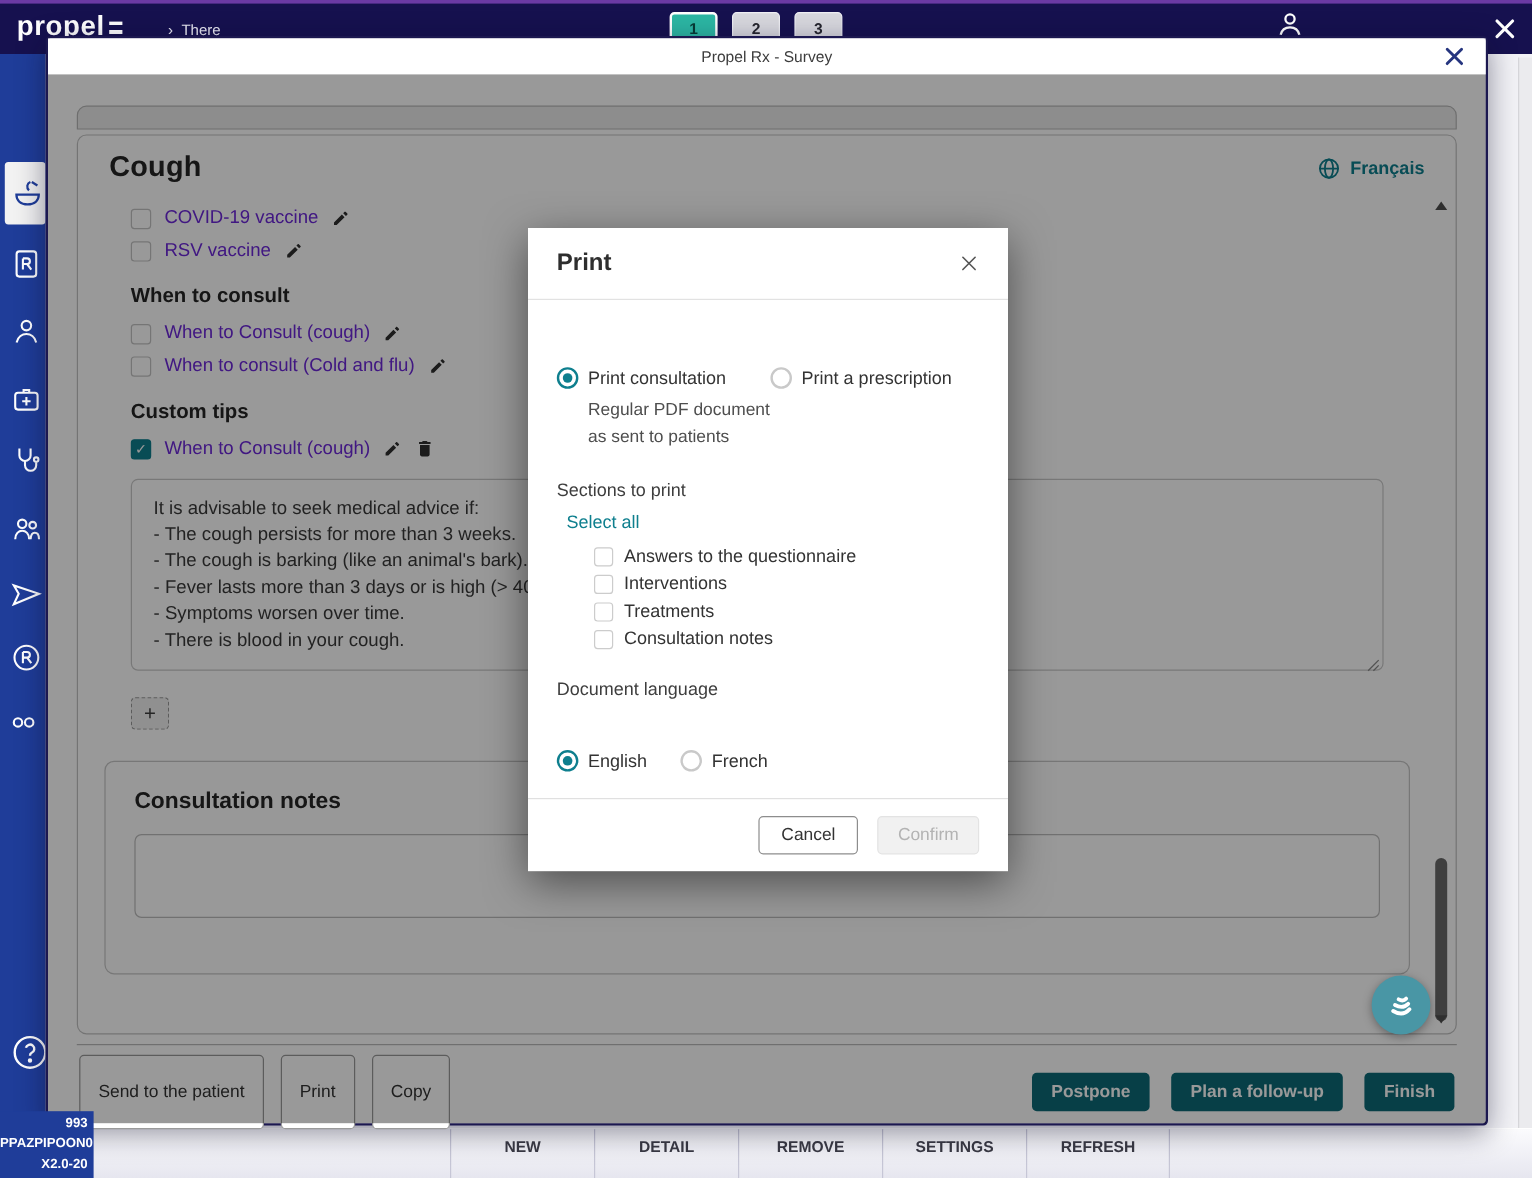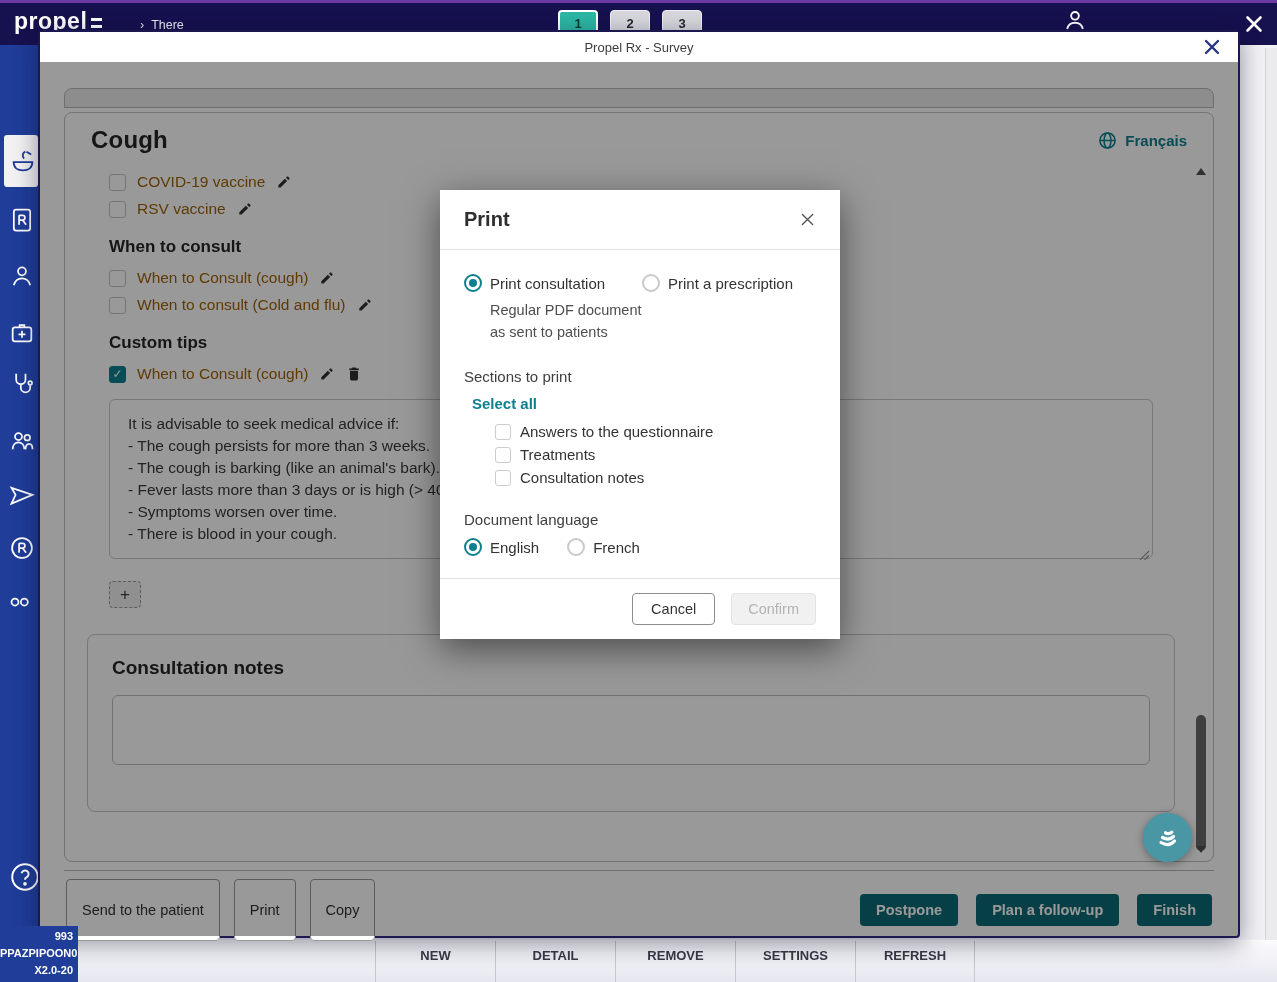--- a/index.html
+++ b/index.html
@@ -61,21 +61,21 @@
   .dialog-close { position:absolute; right:16px; top:5px; width:20px; height:20px; color:#26357f; cursor:pointer; }
   .content { position:absolute; top:30px; left:0; right:0; bottom:0; padding:26px 24px 0; }
   .strip { height:20px; background:#ececec; border:1px solid #b8b8b8; border-radius:8px 8px 0 0; }
   .panel { margin-top:4px; background:#fff; border:1px solid #c2c2c2; border-radius:8px; height:750px; position:relative; }
   .panel-header { height:50px; display:flex; align-items:center; justify-content:space-between; padding:4px 26px 0; }
   .cough { font-size:24px; font-weight:bold; color:#262626; letter-spacing:.2px; }
   .lang { display:flex; gap:8px; align-items:center; color:#0e7f8e; font-size:15px; font-weight:bold; cursor:pointer; }
   .lang svg { width:19px; height:19px; }
   .panel-body { height:696px; overflow:hidden; padding:10px 60px 0 44px; position:relative; }
 
-  .chk-row { display:flex; align-items:center; gap:11px; margin-bottom:9px; font-size:15.5px; color:#a16207; }
+  .chk-row { display:flex; align-items:center; gap:11px; margin-bottom:9px; font-size:15.5px; color:#6d28d9; }
   .chk { width:17px; height:17px; border:1px solid #c3c3c3; border-radius:3px; background:#fff; flex:none; position:relative; cursor:pointer; }
   .chk.checked { background:#0e7f8e; border-color:#0e7f8e; }
   .chk.checked::after { content:"✓"; position:absolute; inset:0; color:#fff; font-size:12px;
     display:flex; align-items:center; justify-content:center; }
   .row-icon { width:16px; height:16px; color:#2f2f2f; cursor:pointer; }
   .row-icon svg { width:100%; height:100%; }
 
   .sec-head { font-size:17px; font-weight:bold; color:#262626; margin:19px 0 12px; }
   .tip-box { border:1px solid #c9c9c9; border-radius:6px; padding:13px 18px; margin-top:16px;
     position:relative; font-size:15.5px; line-height:22px; color:#3a3a3a; }
@@ -112,27 +112,27 @@
   
   .pmodal { position:absolute; left:440px; top:190px; width:400px; background:#fff; z-index:20;
     box-shadow:0 10px 34px rgba(0,0,0,.5); }
   .pm-header { padding:18px 24px; display:flex; justify-content:space-between; align-items:center;
     border-bottom:1px solid #e2e2e2; }
   .pm-title { font-size:20px; font-weight:bold; color:#2e2e2e; }
   .pm-close { width:17px; height:17px; color:#555; cursor:pointer; }
   .pm-body { padding:24px 24px 22px; }
   .radio-grid { display:flex; }
   .radio-col1 { width:178px; }
-  .radio-row { display:flex; gap:8px; align-items:center; font-size:15px; color:#333; cursor:pointer; }
+  .radio-row { display:flex; gap:8px; align-items:center; font-size:15px; color:#333; cursor:pointer;margin-top:32px; }
   .radio { width:18px; height:18px; border-radius:50%; border:2px solid #c9c9c9; flex:none; position:relative; background:#fff; }
   .radio.sel { border-color:#0e7f8e; }
   .radio.sel::after { content:""; position:absolute; inset:3px; background:#0e7f8e; border-radius:50%; }
   .radio-caption { margin:7px 0 0 26px; font-size:14.5px; color:#4e4e4e; line-height:22px; }
   .pm-label { margin-top:25px; font-size:15px; color:#3e3e3e; }
-  .select-all { margin:10px 0 11px 8px; color:#0e7f8e; font-size:15px; font-weight:bold; cursor:pointer; }
+  .select-all { margin:10px 0 11px 8px; color:#0e7f8e; font-size:15px; font-weight:normal; cursor:pointer; }
   .pm-chk-row { display:flex; align-items:center; gap:9px; margin:0 0 6px 14px; font-size:15px; color:#333;padding-left:17px; }
   .pm-chk { width:16px; height:16px; border:1px solid #ccc; border-radius:3px; background:#fff; flex:none; cursor:pointer; }
   .lang-row { display:flex; gap:28px; margin-top:10px; }
   .pm-footer { border-top:1px solid #e0e0e0; padding:14px 24px; display:flex; justify-content:flex-end; gap:16px; }
   .btn-cancel { padding:7px 18px; border:1px solid #8d8d8d; border-radius:4px; background:#fff;
     font-size:14.5px; color:#333; cursor:pointer; }
   .btn-confirm { padding:7px 16px; border:1px solid #e3e3e3; border-radius:4px; background:#f1f1f1;
     font-size:14.5px; color:#b3b3b3; cursor:default; }
 </style>
 </head>
@@ -424,20 +424,24 @@
 
     <div class="pm-label">Sections to print</div>
     <div class="select-all">Select all</div>
 
     <div class="pm-chk-row">
       <span class="pm-chk"></span>
       <span>Answers to the questionnaire</span>
     </div>
     <div class="pm-chk-row">
       <span class="pm-chk"></span>
+      <span>Interventions</span>
+    </div>
+    <div class="pm-chk-row">
+      <span class="pm-chk"></span>
       <span>Treatments</span>
     </div>
     <div class="pm-chk-row">
       <span class="pm-chk"></span>
       <span>Consultation notes</span>
     </div>
 
     <div class="pm-label">Document language</div>
     <div class="lang-row">
       <div class="radio-row">

